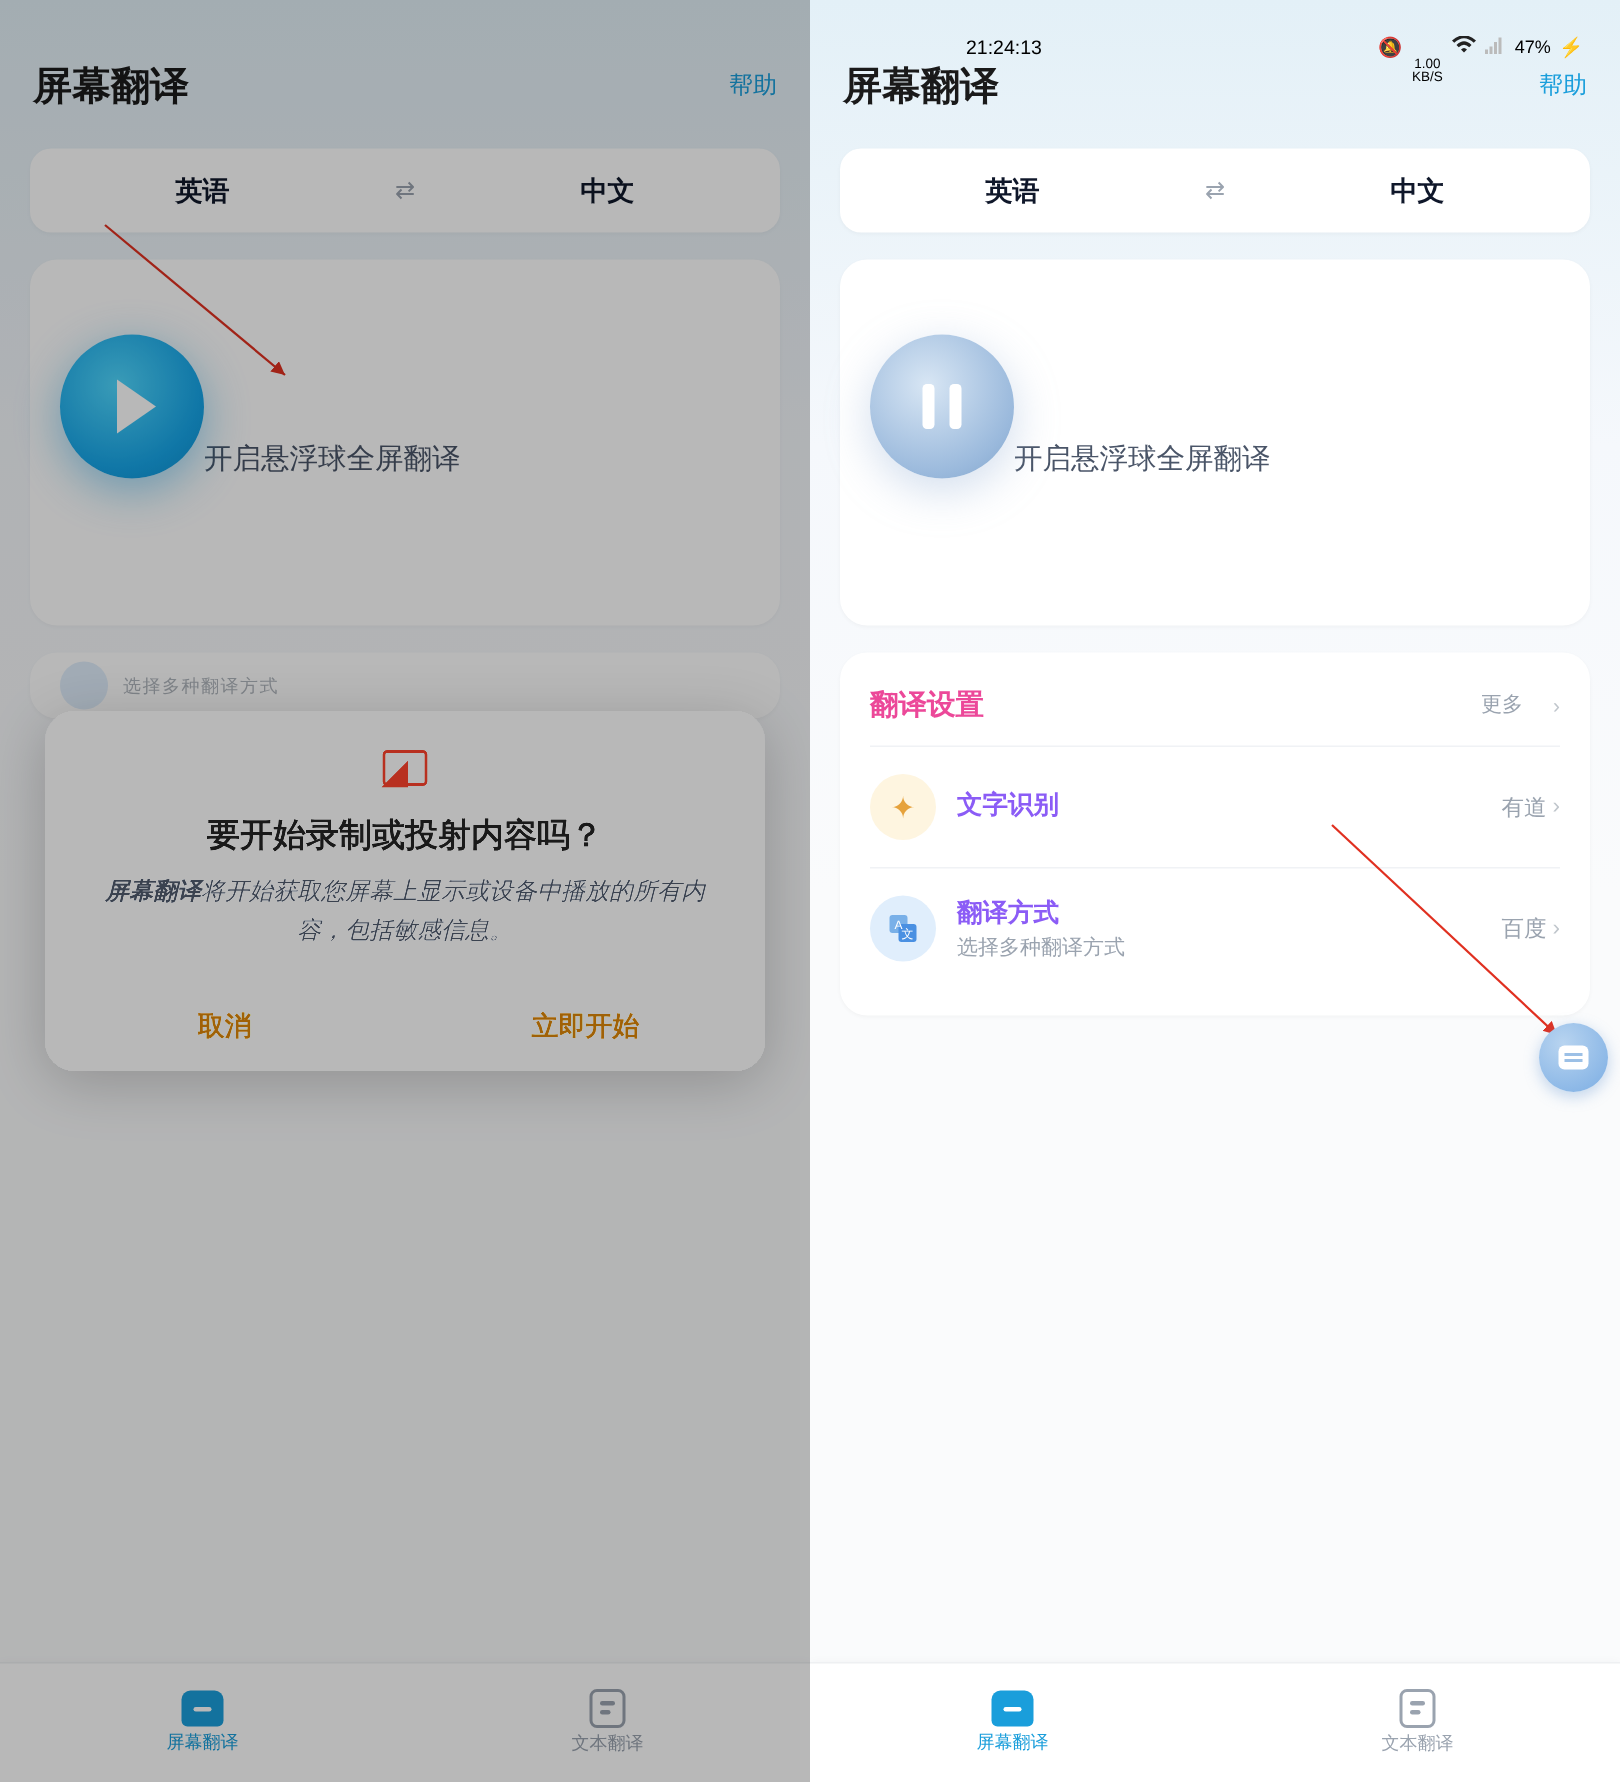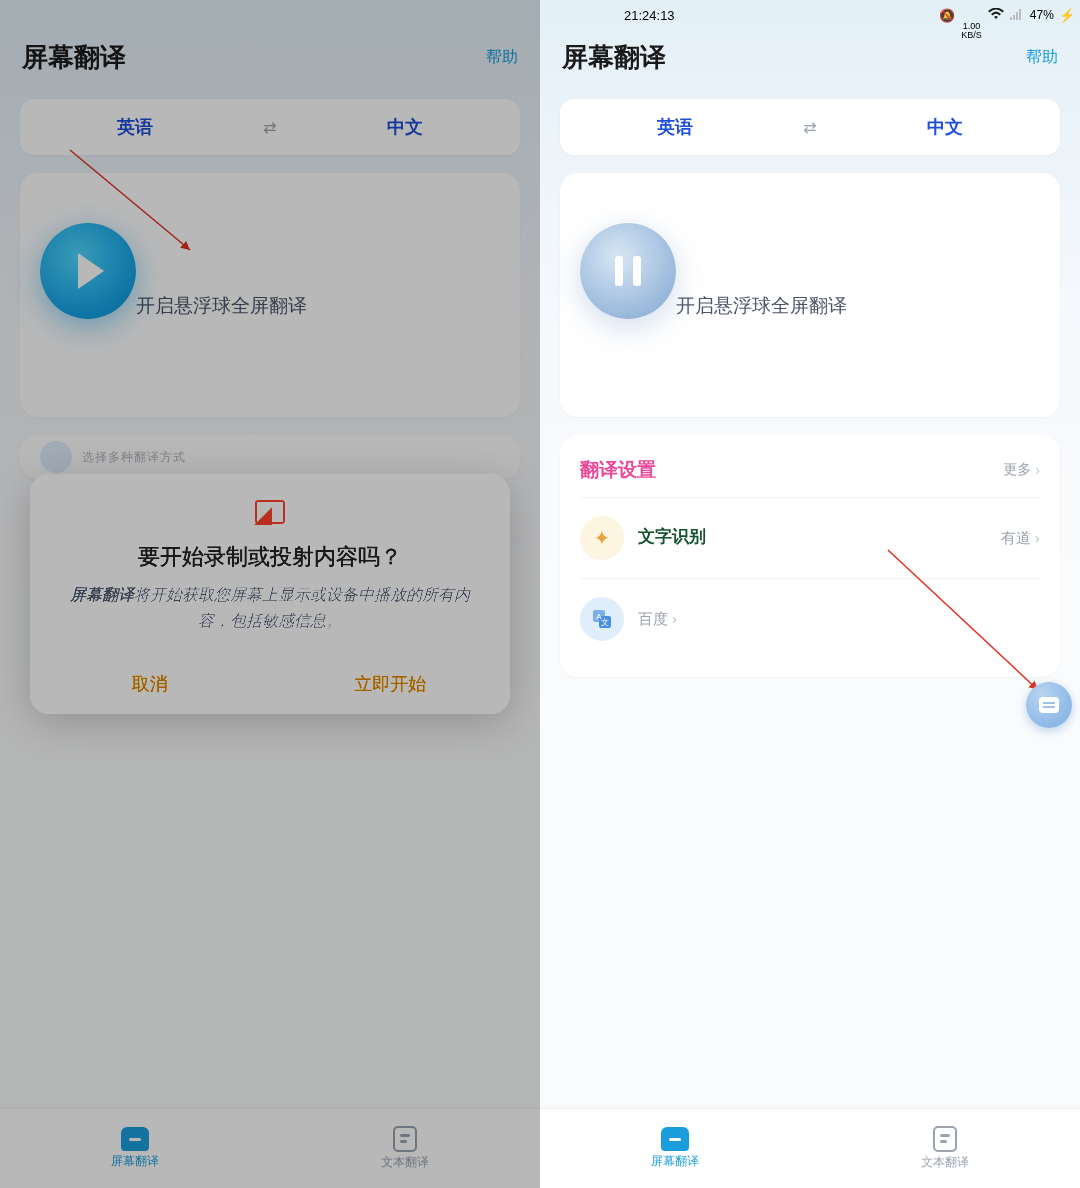--- a/index.html
+++ b/index.html
@@ -17,24 +17,24 @@
       background: linear-gradient(180deg, #e3f0f7 0%, #f5f8fc 25%, #fafbfc 50%);
       overflow: hidden;
     }
     .pane-left { filter: brightness(0.72); }
     .pane-right .status-bar { display: flex; }
     .status-bar {
       display: none;
       height: 30px;
       align-items: center;
       justify-content: space-between;
-      padding: 0 4px;
+      padding: 0 24px;
       font-size: 13px;
       font-weight: 500;
-      position: absolute; top: 0; left: 0; right: 0;
+      position: absolute; top: 16px; left: 0; right: 0;
     }
     .status-time { margin-left: 80px; }
     .status-right { display: flex; align-items: center; gap: 6px; font-size: 12px; }
     .status-icon-ind { font-size: 13px; }
     .kbps { font-size: 9px; line-height: 9px; text-align: center; margin-top: 32px; }
     .header {
       display: flex;
       justify-content: space-between;
       align-items: center;
       padding: 40px 22px 10px 22px;
@@ -43,21 +43,21 @@
     .help-link { font-size: 16px; color: #1a9edb; font-weight: 500; }
     .lang-row {
       margin: 14px 20px 0;
       background: #fff;
       border-radius: 14px;
       display: flex;
       align-items: center;
       padding: 16px 0;
       box-shadow: 0 1px 3px rgba(0,0,0,0.04);
     }
-    .lang-cell { flex: 1; text-align: center; font-size: 18px; font-weight: 600; color: #1d4ed8; }
+    .lang-cell { flex: 1; text-align: center; font-size: 18px; font-weight: 600; color: #0f172a; }
     .swap-icon { width: 40px; text-align: center; color: #9aa3af; font-size: 16px; }
     .big-card {
       margin: 18px 20px 0;
       background: #fff;
       border-radius: 18px;
       padding: 50px 20px 28px;
       display: flex;
       align-items: center;
       box-shadow: 0 1px 3px rgba(0,0,0,0.04);
     }
@@ -90,37 +90,37 @@
       background: #fff;
       border-radius: 18px;
       padding: 18px 20px;
       box-shadow: 0 1px 3px rgba(0,0,0,0.04);
     }
     .settings-header {
       display: flex; justify-content: space-between; align-items: center;
       padding: 4px 0 14px;
     }
     .settings-title { font-size: 19px; font-weight: 700; color: #ec4899; }
-    .more-link { font-size: 14px; color: #9aa3af; display: flex; align-items: center; gap: 4px; }
+    .more-link { font-size: 14px; color: #9aa3af; display: flex; align-items: center; gap: 20px; }
     .setting-row {
       display: flex; align-items: center; padding: 18px 0;
       border-top: 1px solid #f0f2f5;
       position: relative;
     }
     .setting-row:first-of-type { border-top: none; }
     .setting-icon {
       width: 44px; height: 44px; border-radius: 50%;
       display: flex; align-items: center; justify-content: center;
       margin-right: 14px;
       font-size: 20px;
     }
     .setting-icon.ocr { background: #fef5e0; color: #e6a23c; }
     .setting-icon.tr { background: #e0eefc; color: #4a90e2; }
     .setting-text { flex: 1; }
-    .setting-name { font-size: 17px; font-weight: 600; color: #14532d; margin-bottom: 3px; }
+    .setting-name { font-size: 17px; font-weight: 600; color: #8b5cf6; margin-bottom: 3px; }
     .setting-desc { font-size: 14px; color: #9aa3af; }
     .setting-value { font-size: 15px; color: #9aa3af; display: flex; align-items: flex-start; gap: 4px; }
     .chev { color: #c0c6cc; }
 
     .dialog-overlay {
       position: absolute; inset: 0;
       display: flex; align-items: center; justify-content: center;
       pointer-events: none;
     }
     .pane-left .dialog-overlay { filter: brightness(1.38); }
@@ -344,20 +344,24 @@
     </div>
     <div class="setting-row">
       <div class="setting-icon tr">
         <svg width="22" height="22" viewBox="0 0 22 22">
             <rect x="2" y="2" width="12" height="12" rx="2" fill="#79b0e8"></rect>
             <rect x="8" y="8" width="12" height="12" rx="2" fill="#4a90e2"></rect>
             <text x="8" y="11" font-size="8" fill="#fff" text-anchor="middle">A</text>
             <text x="14" y="17" font-size="8" fill="#fff" text-anchor="middle">文</text>
           </svg>
       </div>
+      <div class="setting-text">
+        <div class="setting-name">翻译方式</div>
+        <div class="setting-desc">选择多种翻译方式</div>
+      </div>
       <div class="setting-value">
           <span>百度</span>
           <span class="chev">›</span>
         </div>
     </div>
   </div>
 
   <svg class="red-arrow a2">
     <defs>
         <marker id="ah2" markerWidth="8" markerHeight="8" refX="6" refY="3" orient="auto">

